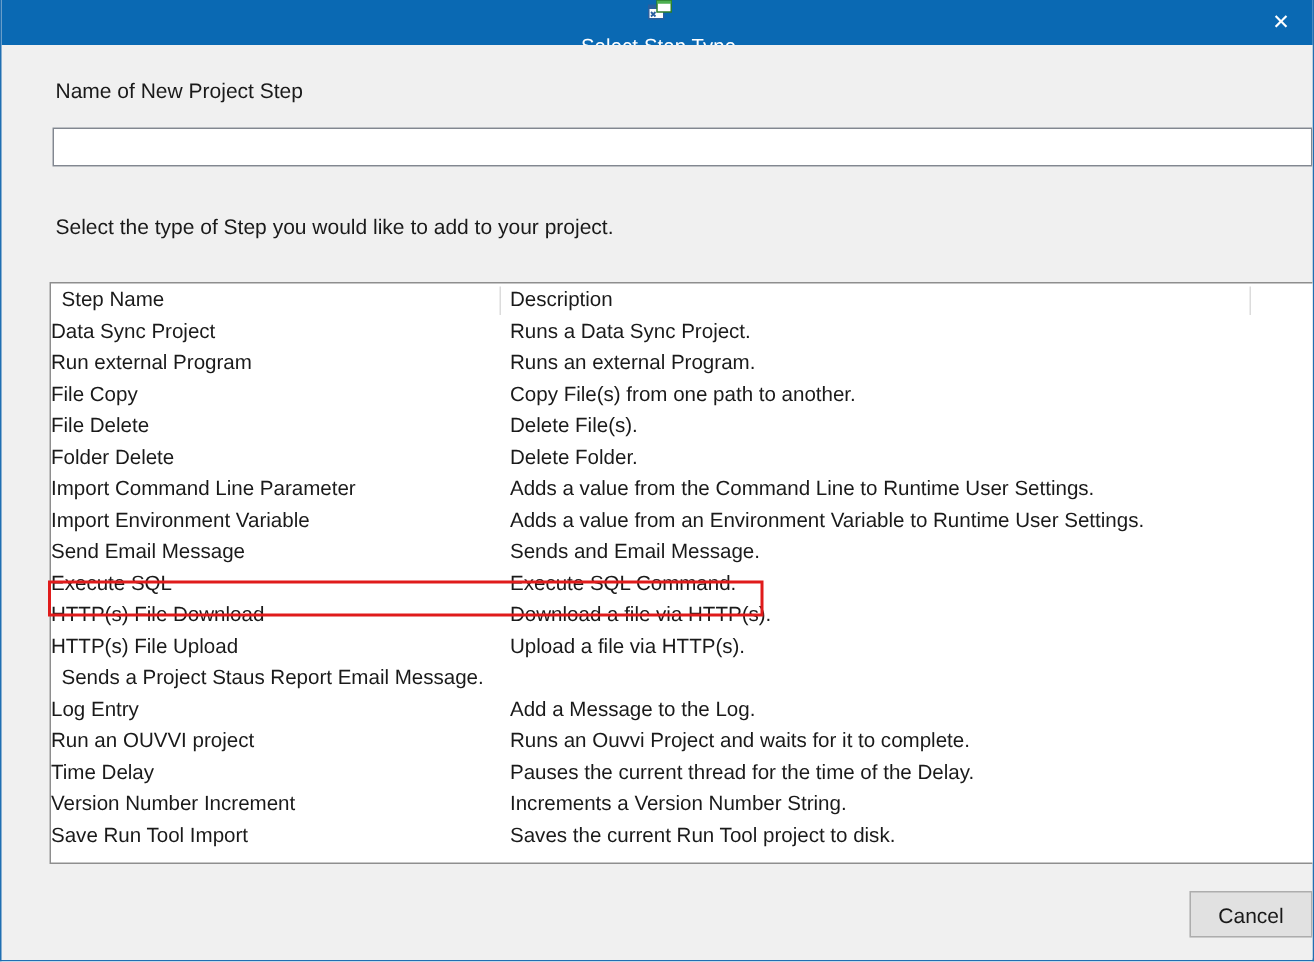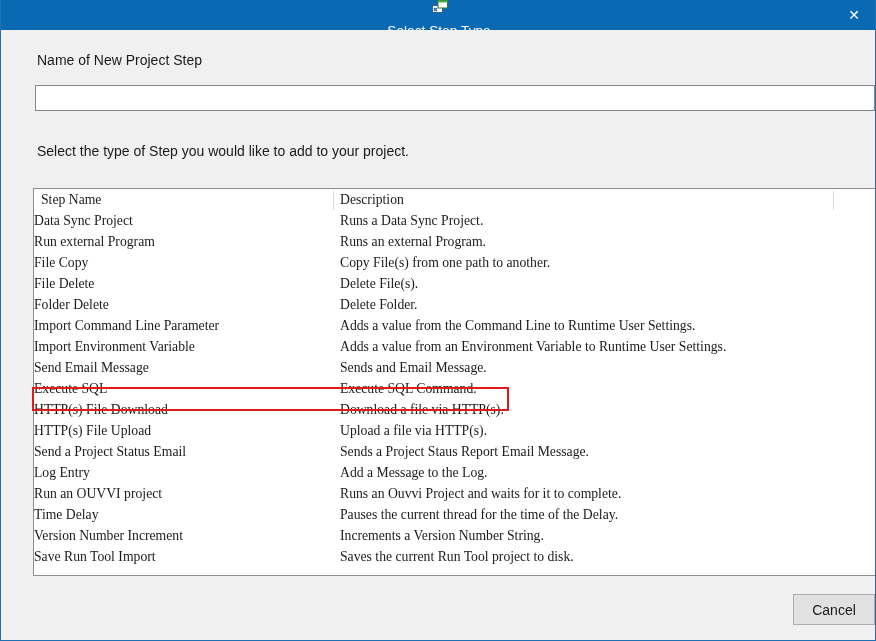--- a/index.html
+++ b/index.html
@@ -109,21 +109,20 @@
     height: 388px;
     box-sizing: border-box;
     border: 1px solid #8e8e8e;
     background: #ffffff;
     overflow: hidden;
   }
   #list-inner {
     position: relative;
     width: 100%;
     height: 100%;
-    font-family: Liberation Serif, serif;
   }
   
   .col-sep {
     position: absolute;
     top: 2px;
     width: 1px;
     height: 19px;
     background: #dcdcdc;
   }
   #sep-1 { left: 299px; }
@@ -267,21 +266,20 @@
         </div>
         <div class="lv-row">
           <div class="cell-name">HTTP(s) File Download</div>
           <div class="cell-desc">Download a file via HTTP(s).</div>
         </div>
         <div class="lv-row">
           <div class="cell-name">HTTP(s) File Upload</div>
           <div class="cell-desc">Upload a file via HTTP(s).</div>
         </div>
         <div class="lv-row">
-          <div class="cell-name">Send a Project Status Email</div>
           <div class="cell-desc">Sends a Project Staus Report Email Message.</div>
         </div>
         <div class="lv-row">
           <div class="cell-name">Log Entry</div>
           <div class="cell-desc">Add a Message to the Log.</div>
         </div>
         <div class="lv-row">
           <div class="cell-name">Run an OUVVI project</div>
           <div class="cell-desc">Runs an Ouvvi Project and waits for it to complete.</div>
         </div>

